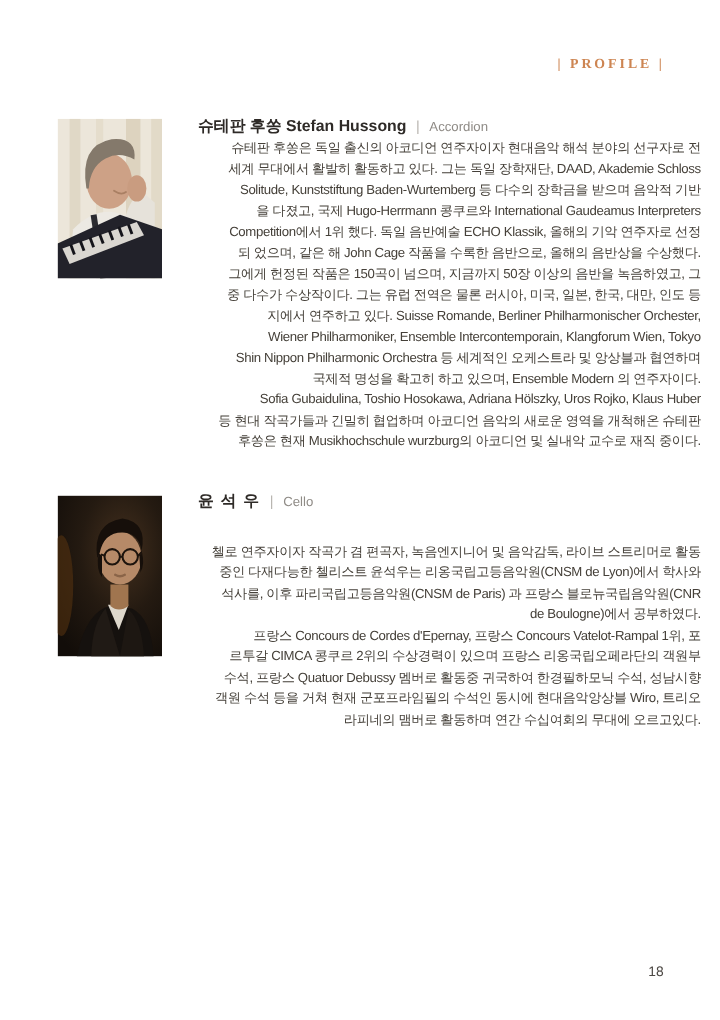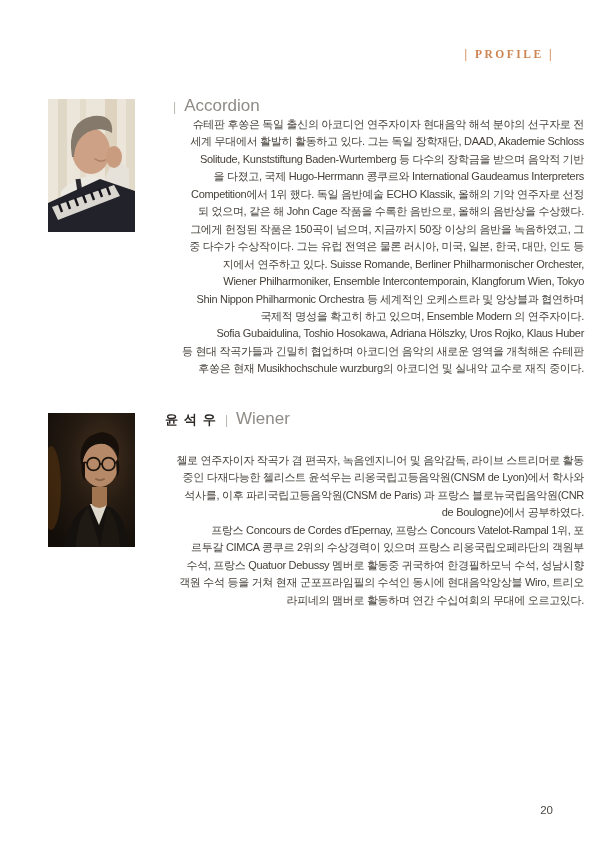--- a/index.html
+++ b/index.html
@@ -47,21 +47,21 @@
     letter-spacing: 0;
   }
   .name-2 { letter-spacing: 1px; text-align: center; }
   .header-sep {
     color: #b8b4af;
     font-weight: normal;
     font-size: 12px;
     margin: 0 8px;
   }
   .profile-instrument {
-    font-size: 17px;
+    font-size: 11px;
     color: #8f8b86;
   }
   .bio {
     position: absolute;
     left: 165px;
     width: 419px;
     font-size: 11px;
     line-height: 17.45px;
     letter-spacing: -0.3px;
     color: #454039;
@@ -107,20 +107,21 @@
         <path d="M19 102 l3 8"></path>
         <path d="M27 99 l3 8"></path>
       <path d="M35 96 l3 8"></path>
         <path d="M43 93 l3 8"></path>
         <path d="M51 90 l3 8"></path>
       <path d="M59 88 l3 8"></path>
     </g>
   </svg>
 
   <div class="profile-header header-1">
+    <span class="profile-name">슈테판 후쏭 Stefan Hussong</span>
     <span class="header-sep">|</span>
     <span class="profile-instrument">Accordion</span>
   </div>
 
   <div class="bio bio-1">슈테판 후쏭은 독일 출신의 아코디언 연주자이자 현대음악 해석 분야의 선구자로 전
 세계 무대에서 활발히 활동하고 있다. 그는 독일 장학재단, DAAD, Akademie Schloss
 Solitude, Kunststiftung Baden-Wurtemberg 등 다수의 장학금을 받으며 음악적 기반
 을 다졌고, 국제 Hugo-Herrmann 콩쿠르와 International Gaudeamus Interpreters
 Competition에서 1위 했다. 독일 음반예술 ECHO Klassik, 올해의 기악 연주자로 선정
 되 었으며, 같은 해 John Cage 작품을 수록한 음반으로, 올해의 음반상을 수상했다.
@@ -159,28 +160,28 @@
       <path d="M51.9 51 h2.2"></path>
       <path d="M66.9 50 l3.5 -2"></path>
       <path d="M39.1 50 l-3 -1"></path>
     </g>
     <path d="M48 66 q4 2.5 8 0" stroke="#8a6448" stroke-width="2" fill="none" stroke-linecap="round"></path>
   </svg>
 
   <div class="profile-header header-2">
     <span class="profile-name name-2">윤 석 우</span>
     <span class="header-sep">|</span>
-    <span class="profile-instrument">Wiener</span>
+    <span class="profile-instrument">Cello</span>
   </div>
 
   <div class="bio bio-2">첼로 연주자이자 작곡가 겸 편곡자, 녹음엔지니어 및 음악감독, 라이브 스트리머로 활동
 중인 다재다능한 첼리스트 윤석우는 리옹국립고등음악원(CNSM de Lyon)에서 학사와
 석사를, 이후 파리국립고등음악원(CNSM de Paris) 과 프랑스 블로뉴국립음악원(CNR
 de Boulogne)에서 공부하였다.
 프랑스 Concours de Cordes d'Epernay, 프랑스 Concours Vatelot-Rampal 1위, 포
 르투갈 CIMCA 콩쿠르 2위의 수상경력이 있으며  프랑스 리옹국립오페라단의 객원부
 수석, 프랑스 Quatuor Debussy 멤버로 활동중 귀국하여 한경필하모닉 수석, 성남시향
 객원 수석 등을 거쳐 현재 군포프라임필의 수석인 동시에 현대음악앙상블 Wiro, 트리오
 라피네의 맴버로 활동하며 연간 수십여회의 무대에 오르고있다.</div>
 
-  <div class="page-number">20</div>
+  <div class="page-number">18</div>
 
 </div>
 
 </body></html>

